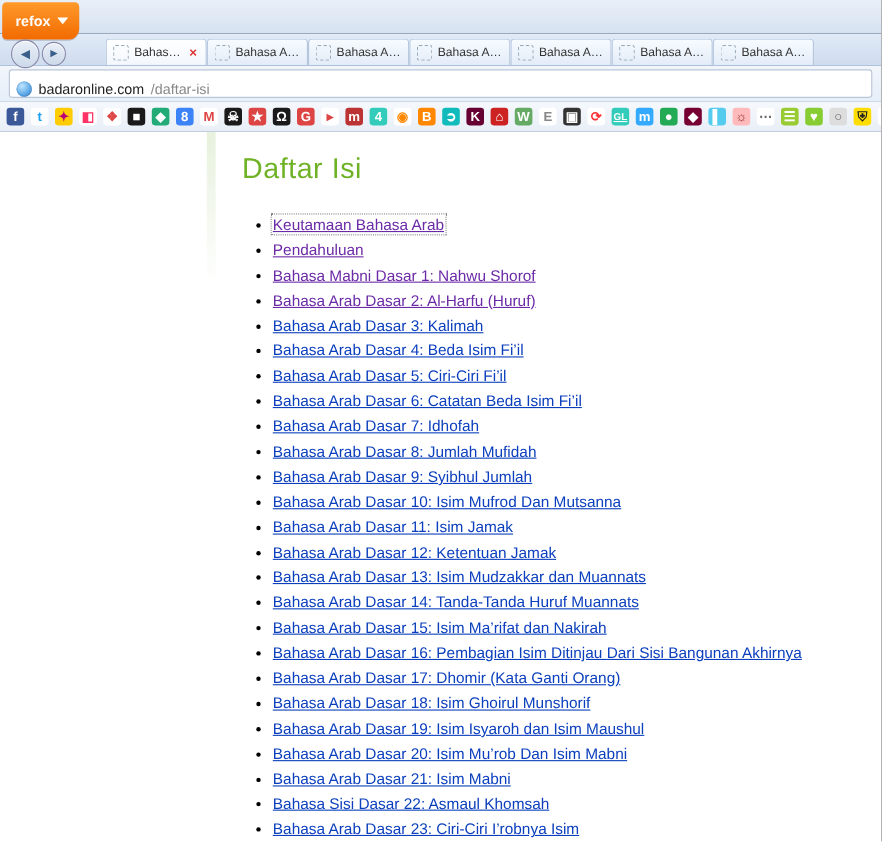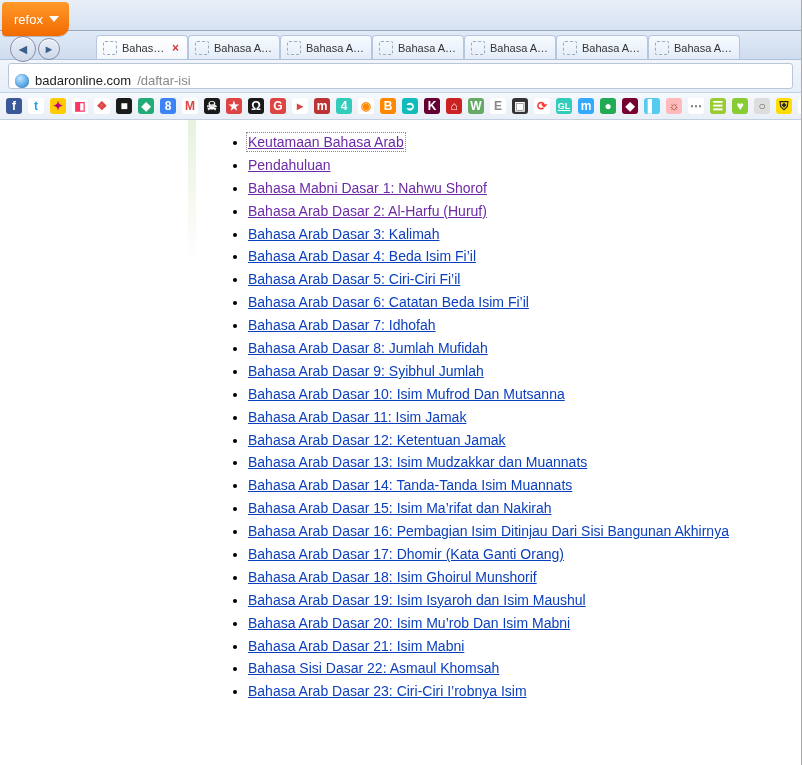--- a/index.html
+++ b/index.html
@@ -1,20 +1,20 @@
 <!DOCTYPE html>
 <html><head>
 <meta charset="utf-8">
 <style>
   html, body { margin:0; padding:0; font-family: "Segoe UI", Tahoma, Verdana, sans-serif; font-size:13px; background:#fff; color:#222; }
   .window { width:802px; height:765px; overflow:hidden; background:#fff; border-right:1px solid #aaa; box-sizing:border-box; }
 
   
   .topstrip { height:30px; background:linear-gradient(#e9eff7,#d6e2f2); display:flex; align-items:flex-start; border-bottom:1px solid #9ab; }
-  .ff-btn { display:flex; align-items:center; gap:6px; background:linear-gradient(#ff9a2b,#f26a00); color:#fff; font-weight:normal; height:34px; padding:0 10px 0 12px; border-radius:4px 4px 10px 4px; margin:2px 4px 0 2px; box-shadow:0 1px 0 rgba(0,0,0,.2); font-size:13px; }
+  .ff-btn { display:flex; align-items:center; gap:6px; background:linear-gradient(#ff9a2b,#f26a00); color:#fff; font-weight:bold; height:34px; padding:0 10px 0 12px; border-radius:4px 4px 10px 4px; margin:2px 4px 0 2px; box-shadow:0 1px 0 rgba(0,0,0,.2); font-size:13px; }
   .ff-btn .tri { width:0;height:0;border-left:5px solid transparent;border-right:5px solid transparent;border-top:6px solid #fff; }
   .navpair { display:flex; align-items:center; gap:2px; margin:3px 0 0 6px;}
   .navcircle { width:24px;height:24px;border-radius:50%; background:linear-gradient(#e9eff7,#cdd9ea); border:1px solid #88a; box-shadow:inset 0 1px 1px #fff; display:flex; align-items:center;justify-content:center; color:#3a5f8a; font-size:14px; }
 
   
   .tabstrip { height:28px; background:linear-gradient(#e0eaf7,#cfdcee); border-bottom:1px solid #acc2de; display:flex; align-items:flex-end; padding-left:96px; }
   .tab { display:flex; align-items:center; gap:5px; height:24px; padding:0 6px; margin-right:0; background:linear-gradient(#f7fbff,#e3ecf8); border:1px solid #b6c7dd; border-bottom:none; border-radius:4px 4px 0 0; font-size:11px; color:#333; max-width:92px; min-width:88px; box-sizing:border-box; overflow:hidden; white-space:nowrap; }
   .tab.active { background:linear-gradient(#ffffff,#f3f7fd); }
   .tab .dashed { width:12px;height:12px; border:1px dashed #9ab; border-radius:2px; flex:0 0 auto; }
   .tab .title { overflow:hidden; text-overflow:ellipsis; flex:1 1 auto; }
@@ -140,37 +140,38 @@
       <span class="bm" style="background: rgb(255, 187, 187); color: rgb(153, 51, 51);">☼</span>
       <span class="bm" style="background: rgb(255, 255, 255); color: rgb(102, 102, 102);">⋯</span>
       <span class="bm" style="background: rgb(153, 204, 51); color: rgb(255, 255, 255);">☰</span>
       <span class="bm" style="background: rgb(136, 204, 51); color: rgb(255, 255, 255);">♥</span>
       <span class="bm" style="background: rgb(221, 221, 221); color: rgb(102, 102, 102);">○</span>
       <span class="bm" style="background: rgb(255, 221, 0); color: rgb(34, 34, 34);">⛨</span>
       <span class="bm" style="background: rgb(255, 255, 255); color: rgb(51, 153, 51);">S</span>
     </div>
 
   <div class="content">
+    <h1 class="page-title">Daftar Isi</h1>
     <ul class="toc" id="toc-mount">
         <li class="focus"><a href="#" class="visited">Keutamaan Bahasa Arab</a></li>
         <li><a href="#" class="visited">Pendahuluan</a></li>
         <li><a href="#" class="visited">Bahasa Mabni Dasar 1: Nahwu Shorof</a></li>
         <li><a href="#" class="visited">Bahasa Arab Dasar 2: Al-Harfu (Huruf)</a></li>
         <li><a href="#" class="blue">Bahasa Arab Dasar 3: Kalimah</a></li>
         <li><a href="#" class="blue">Bahasa Arab Dasar 4: Beda Isim Fi’il</a></li>
         <li><a href="#" class="blue">Bahasa Arab Dasar 5: Ciri-Ciri Fi’il</a></li>
         <li><a href="#" class="blue">Bahasa Arab Dasar 6: Catatan Beda Isim Fi’il</a></li>
         <li><a href="#" class="blue">Bahasa Arab Dasar 7: Idhofah</a></li>
         <li><a href="#" class="blue">Bahasa Arab Dasar 8: Jumlah Mufidah</a></li>
         <li><a href="#" class="blue">Bahasa Arab Dasar 9: Syibhul Jumlah</a></li>
         <li><a href="#" class="blue">Bahasa Arab Dasar 10: Isim Mufrod Dan Mutsanna</a></li>
         <li><a href="#" class="blue">Bahasa Arab Dasar 11: Isim Jamak</a></li>
         <li><a href="#" class="blue">Bahasa Arab Dasar 12: Ketentuan Jamak</a></li>
         <li><a href="#" class="blue">Bahasa Arab Dasar 13: Isim Mudzakkar dan Muannats</a></li>
-        <li><a href="#" class="blue">Bahasa Arab Dasar 14: Tanda-Tanda Isim Muannats</a></li>
+        <li><a href="#" class="blue">Bahasa Arab Dasar 14: Tanda-Tanda Huruf Muannats</a></li>
         <li><a href="#" class="blue">Bahasa Arab Dasar 15: Isim Ma’rifat dan Nakirah</a></li>
         <li><a href="#" class="blue">Bahasa Arab Dasar 16: Pembagian Isim Ditinjau Dari Sisi Bangunan Akhirnya</a></li>
         <li><a href="#" class="blue">Bahasa Arab Dasar 17: Dhomir (Kata Ganti Orang)</a></li>
         <li><a href="#" class="blue">Bahasa Arab Dasar 18: Isim Ghoirul Munshorif</a></li>
         <li><a href="#" class="blue">Bahasa Arab Dasar 19: Isim Isyaroh dan Isim Maushul</a></li>
         <li><a href="#" class="blue">Bahasa Arab Dasar 20: Isim Mu’rob Dan Isim Mabni</a></li>
         <li><a href="#" class="blue">Bahasa Arab Dasar 21: Isim Mabni</a></li>
         <li><a href="#" class="blue">Bahasa Sisi Dasar 22: Asmaul Khomsah</a></li>
         <li><a href="#" class="blue">Bahasa Arab Dasar 23: Ciri-Ciri I’robnya Isim</a></li>
       </ul>

